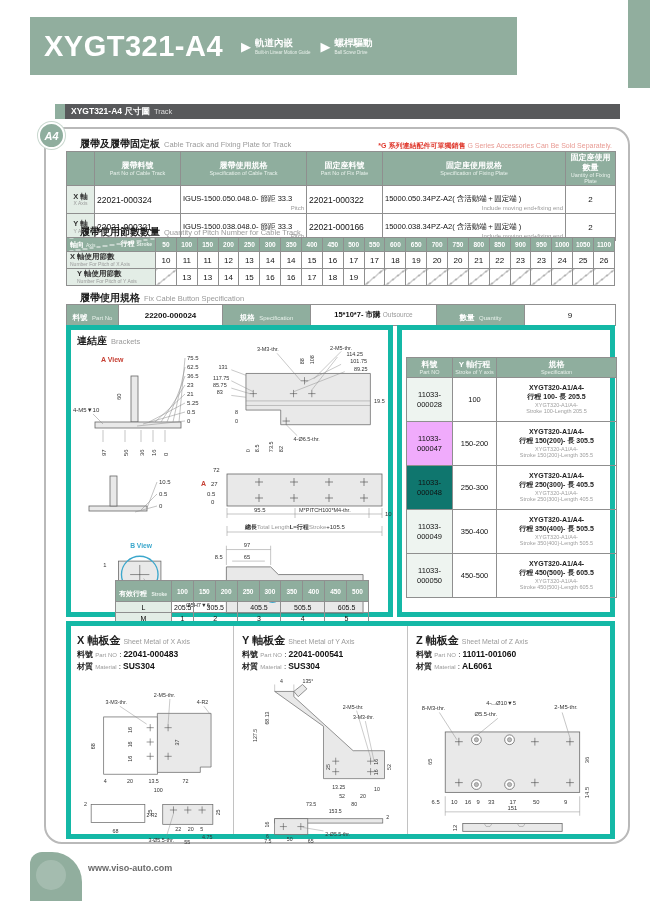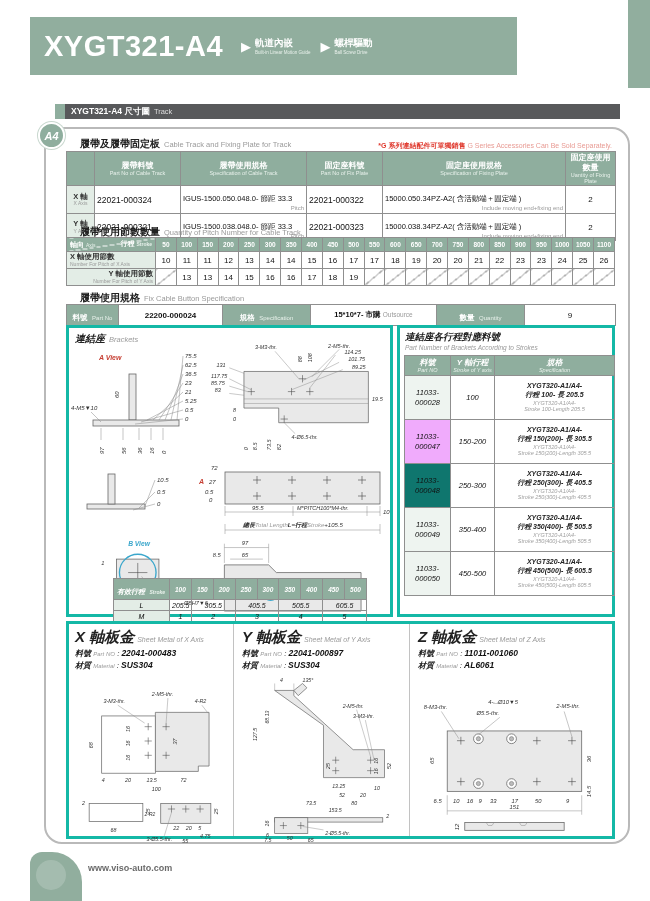--- a/index.html
+++ b/index.html
@@ -39,30 +39,30 @@
   .pn { text-align:left; font-size:8.5px; color:#111;margin-top:18px; }
   .specmain { font-size:7.5px; color:#111; line-height:1.2; }
   .specsub { font-size:6px; color:#999; text-align:right; display:block; line-height:1.1; }
   .num { text-align:center; font-size:8px; color:#111; }
   .diag { background:linear-gradient(to bottom right, transparent 48%, #9c9c9c 48%, #9c9c9c 52%, transparent 52%); }
   .corner { position:relative; background:linear-gradient(to bottom right, transparent 49%, rgba(255,255,255,.95) 49%, rgba(255,255,255,.95) 51.5%, transparent 51.5%), #8fae9e; }
   .corner .tr { position:absolute; right:3px; top:1px; font-size:7px; color:#fff; font-weight:bold; }
   .corner .tr b { font-weight:bold; } .corner .tr i { font-style:normal; font-size:5px; color:#e8f1eb; }
   .corner .bl { position:absolute; left:3px; bottom:1px; font-size:7px; color:#fff; font-weight:bold; }
   .corner .bl i { font-style:normal; font-size:5px; color:#e8f1eb; font-weight:normal; }
-  .panel { position:absolute; border:3px solid #14b8a6; background:#fff;font-style:italic; }
+  .panel { position:absolute; border:5px solid #14b8a6; background:#fff; }
   svg text { font-family:"Liberation Sans", sans-serif; font-size:6px; fill:#333; }
   svg .dim { stroke:#888; stroke-width:0.5; fill:none; }
   svg .shape { fill:#e9e9e9; stroke:#666; stroke-width:0.8; }
   svg .shapeW { fill:#fff; stroke:#666; stroke-width:0.8; }
   svg .red { fill:#c63f33; font-weight:bold; font-size:7px; }
   svg .cyan { fill:#3ba7cc; font-weight:bold; font-size:7px; }
   svg .gray { fill:#999; }
   svg .cross { stroke:#444; stroke-width:0.6; }
-  .sheet-title .zh { font-size:15px; font-weight:bold; color:#222; }
+  .sheet-title .zh { font-size:11px; font-weight:bold; color:#222; }
   .sheet-title .en { font-size:7px; color:#9a9a9a; margin-left:3px; }
   .sheet-line { font-size:8px; color:#111; margin-top:1px; }
   .sheet-line .zh { font-weight:bold; font-size:8px; color:#222; }
   .sheet-line .en { font-size:6px; color:#9a9a9a; }
   .sheet-line .val { font-weight:bold; font-size:8.5px; color:#111; margin-left:2px; }
   .footer-blob { position:absolute; left:30px; top:852px; width:52px; height:49px; background:#91ae9e; border-radius:12px 30px 0 0; }
   .footer-blob .circ { position:absolute; left:6px; top:8px; width:30px; height:30px; border-radius:50%; background:rgba(255,255,255,0.18); }
   .footer-url { position:absolute; left:88px; top:863px; font-size:9px; font-weight:bold; color:#6a6a6a; }
   .brk-spec-zh1 { font-size:7px; font-weight:bold; color:#222; text-align:center; line-height:1.25; }
   .brk-spec-en { font-size:5.5px; color:#a0a0a0; text-align:center; line-height:1.2; }
@@ -154,21 +154,21 @@
       <td><span class="specmain">15000.050.34PZ-A2( 含活動端＋固定端 )</span><span class="specsub">Include moving end+fixing end</span></td>
       <td class="num">2</td>
     </tr>
     <tr style="height:23px">
       <td class="lab">
             <span class="zh">Y 軸</span>
             <span class="en">Y Axis</span>
           </td>
       <td class="pn">22021-000321</td>
       <td><span class="specmain">IGUS-1500.038.048.0- 節距 33.3</span><span class="specsub">Pitch</span></td>
-      <td class="pn">22021-000323</td>
+      <td class="pn">22021-000166</td>
       <td><span class="specmain">15000.038.34PZ-A2( 含活動端＋固定端 )</span><span class="specsub">Include moving end+fixing end</span></td>
       <td class="num">2</td>
     </tr>
   </tbody>
     </table>
 
   <div class="sect-title" style="left:34px; top:96px;">
     <span class="zh">履帶使用節數數量</span>
     <span class="en">Quantity of Pitch Number for Cable Track</span>
   </div>
@@ -228,21 +228,21 @@
       <td class="num">20</td>
       <td class="num">21</td>
       <td class="num">22</td>
       <td class="num">23</td>
       <td class="num">23</td>
       <td class="num">24</td>
       <td class="num">25</td>
       <td class="num">26</td>
     </tr>
     <tr style="height:16px">
-      <td class="lab" style="text-align:right; padding-left:4px">
+      <td class="lab" style="text-align:left; padding-left:10px">
             <span class="zh">Y 軸使用節數</span>
             <span class="en">Number For Pitch of Y Axis</span>
           </td>
       <td class="num diag"></td>
       <td class="num">13</td>
       <td class="num">13</td>
       <td class="num">14</td>
       <td class="num">15</td>
       <td class="num">16</td>
       <td class="num">16</td>
@@ -501,24 +501,20 @@
         <td class="num" style="font-size:7px" colspan="2">2</td>
         <td class="num" style="font-size:7px" colspan="2">3</td>
         <td class="num" style="font-size:7px" colspan="2">4</td>
         <td class="num" style="font-size:7px" colspan="2">5</td>
       </tr>
     </tbody>
       </table>
   </div>
 
   <div class="panel" style="left:351px; top:196px; width:218px; height:292px;">
-    <div style="position:absolute; left:5px; top:3px;">
-      <div style="font-size:9.5px; font-weight:bold; color:#222;">連結座各行程對應料號</div>
-      <div style="font-size:6.5px; color:#9a9a9a;">Part Number of Brackets According to Strokes</div>
-    </div>
     <table class="spec" style="position:absolute; left:4px; top:27px; width:210px;">
       <colgroup>
           <col style="width:46px">
           <col style="width:44px">
           <col style="width:120px">
         </colgroup>
       <tbody>
           <tr style="height:20px">
         <th class="gh">
               <span class="zh">料號</span>
@@ -646,21 +642,21 @@
         <text x="120" y="176">20</text>
         <text x="134" y="176">5</text>
         <text transform="rotate(-90,156,158)" x="156" y="158">25</text>
         <text x="136" y="184">4.75</text>
         <text x="116" y="190">55</text>
       </svg>
     </div>
 
     <div style="width:178px; padding:4px 2px 0 8px; position:relative; border-left:1px solid #c2c2c2;">
       <div class="sheet-title"><span class="zh">Y 軸板金</span><span class="en">Sheet Metal of Y Axis</span></div>
-      <div class="sheet-line"><span class="zh">料號</span> <span class="en">Part NO</span> <span>:</span><span class="val">22041-000897</span></div>
+      <div class="sheet-line"><span class="zh">料號</span> <span class="en">Part NO</span> <span>:</span><span class="val">22041-000541</span></div>
       <div class="sheet-line"><span class="zh">材質</span> <span class="en">Material</span> <span>:</span><span class="val">SUS304</span></div>
       <svg width="156" height="170" viewBox="0 0 172 195" style="margin-top:2px">
         <path class="shape" d="M34,20 L56,20 L56,26 L124,88 L160,88 L160,120 L90,120 L90,60 Z"></path>
         <polygon class="shape" points="56,20 66,12 71,17 61,26"></polygon>
         <g class="cross">
           <line x1="100" y1="100" x2="108" y2="100"></line>
             <line x1="104" y1="96" x2="104" y2="104"></line>
           <line x1="100" y1="112" x2="108" y2="112"></line>
             <line x1="104" y1="108" x2="104" y2="116"></line>
           <line x1="140" y1="100" x2="148" y2="100"></line>

